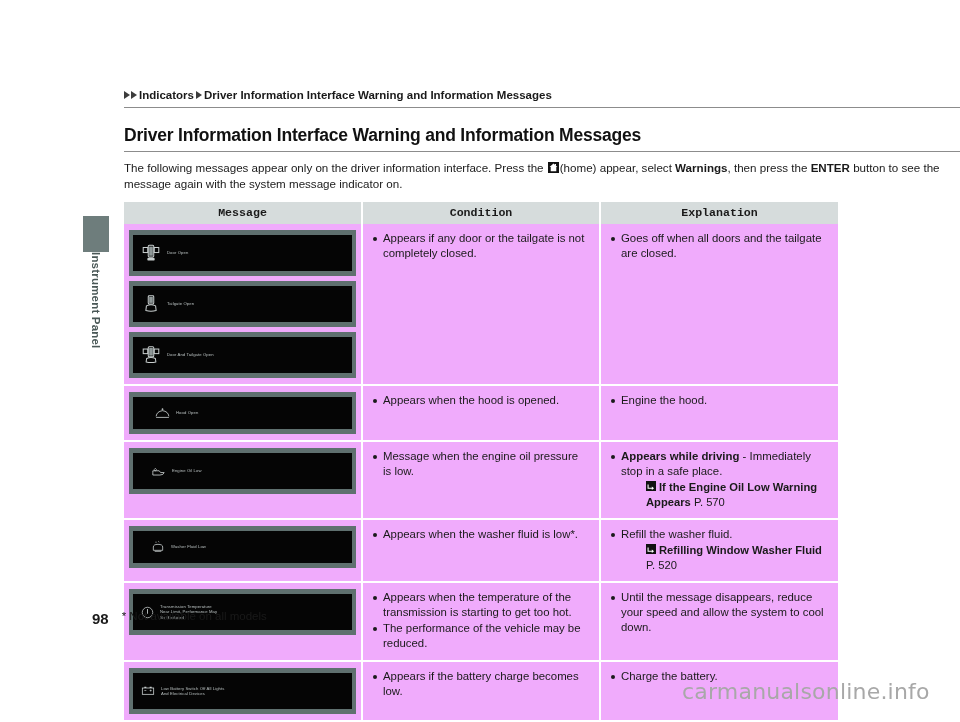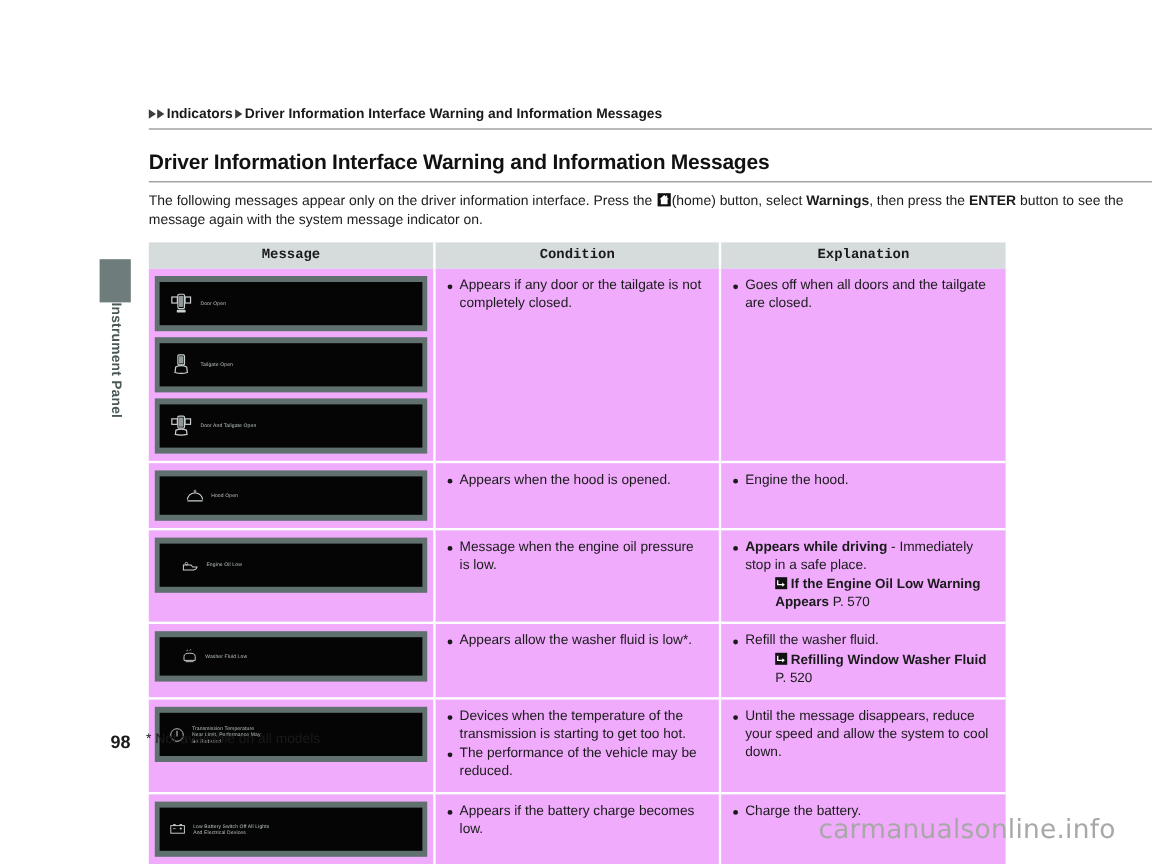--- a/index.html
+++ b/index.html
@@ -262,21 +262,21 @@
   </div>
   <div class="rule-top"></div>
 
   <div class="page-title">Driver Information Interface Warning and Information Messages</div>
   <div class="rule-title"></div>
 
   <div class="intro">
     <span>The following messages appear only on the driver information interface. Press the </span><span class="icon-box"><svg width="11" height="11" viewBox="0 0 11 11">
           <path d="M5.5 1.6 L1.6 5.0 L2.7 5.0 L2.7 9.2 L8.3 9.2 L8.3 5.0 L9.4 5.0 Z" fill="#ffffff"></path>
           <rect x="6.9" y="2.0" width="1.1" height="1.8" fill="#ffffff"></rect>
-        </svg></span><span>(home) button, select </span><b>Warnings</b><span>, then press the </span><b>ENTER</b><span> button to see the message again with the system message indicator on.</span>
+        </svg></span><span>(home) appear, select </span><b>Warnings</b><span>, then press the </span><b>ENTER</b><span> button to see the message again with the system message indicator on.</span>
   </div>
 
   <table class="msg-table">
     <thead>
       <tr>
         <th class="c-msg">Message</th>
         <th class="c-cond">Condition</th>
         <th class="c-expl">Explanation</th>
       </tr>
     </thead>
@@ -404,21 +404,21 @@
                   <path d="M8 5 Q9 3.2 10 5 M12 4.6 Q13 2.8 14 4.6" fill="none" stroke="#c9cfcf" stroke-width="1"></path>
                   <path d="M7 18.6 L17 18.6" stroke="#c9cfcf" stroke-width="1.1"></path>
                 </svg>
               </span>
               <span class="stext">Washer Fluid Low</span>
             </div>
           </div>
         </td>
         <td class="c-cond">
           <ul class="bl">
-            <li>Appears allow the washer fluid is low*.</li>
+            <li>Appears when the washer fluid is low*.</li>
           </ul>
         </td>
         <td class="c-expl">
           <ul class="bl">
             <li>Refill the washer fluid.</li>
           </ul>
           <div class="ref"><span class="arrow-box"><svg width="10" height="10" viewBox="0 0 12 12">
                   <path d="M2.5 3 L2.5 7.5 L8.5 7.5" fill="none" stroke="#fff" stroke-width="1.3"></path>
                   <path d="M7 5.4 L9.6 7.5 L7 9.6 Z" fill="#fff"></path>
                 </svg></span><span class="refb">Refilling Window Washer Fluid</span> <span>P. 520</span></div>
@@ -434,21 +434,21 @@
                   <circle cx="12" cy="12" r="8.4" fill="none" stroke="#c9cfcf" stroke-width="1.2"></circle>
                   <rect x="11.3" y="6.4" width="1.4" height="7.6" fill="#c9cfcf"></rect>
                 </svg>
               </span>
               <span class="stext" style="max-width:62px">Transmission Temperature Near Limit, Performance May Be Reduced</span>
             </div>
           </div>
         </td>
         <td class="c-cond">
           <ul class="bl">
-            <li>Devices when the temperature of the transmission is starting to get too hot.</li>
+            <li>Appears when the temperature of the transmission is starting to get too hot.</li>
             <li>The performance of the vehicle may be reduced.</li>
           </ul>
         </td>
         <td class="c-expl">
           <ul class="bl">
             <li>Until the message disappears, reduce your speed and allow the system to cool down.</li>
           </ul>
         </td>
       </tr>
 

